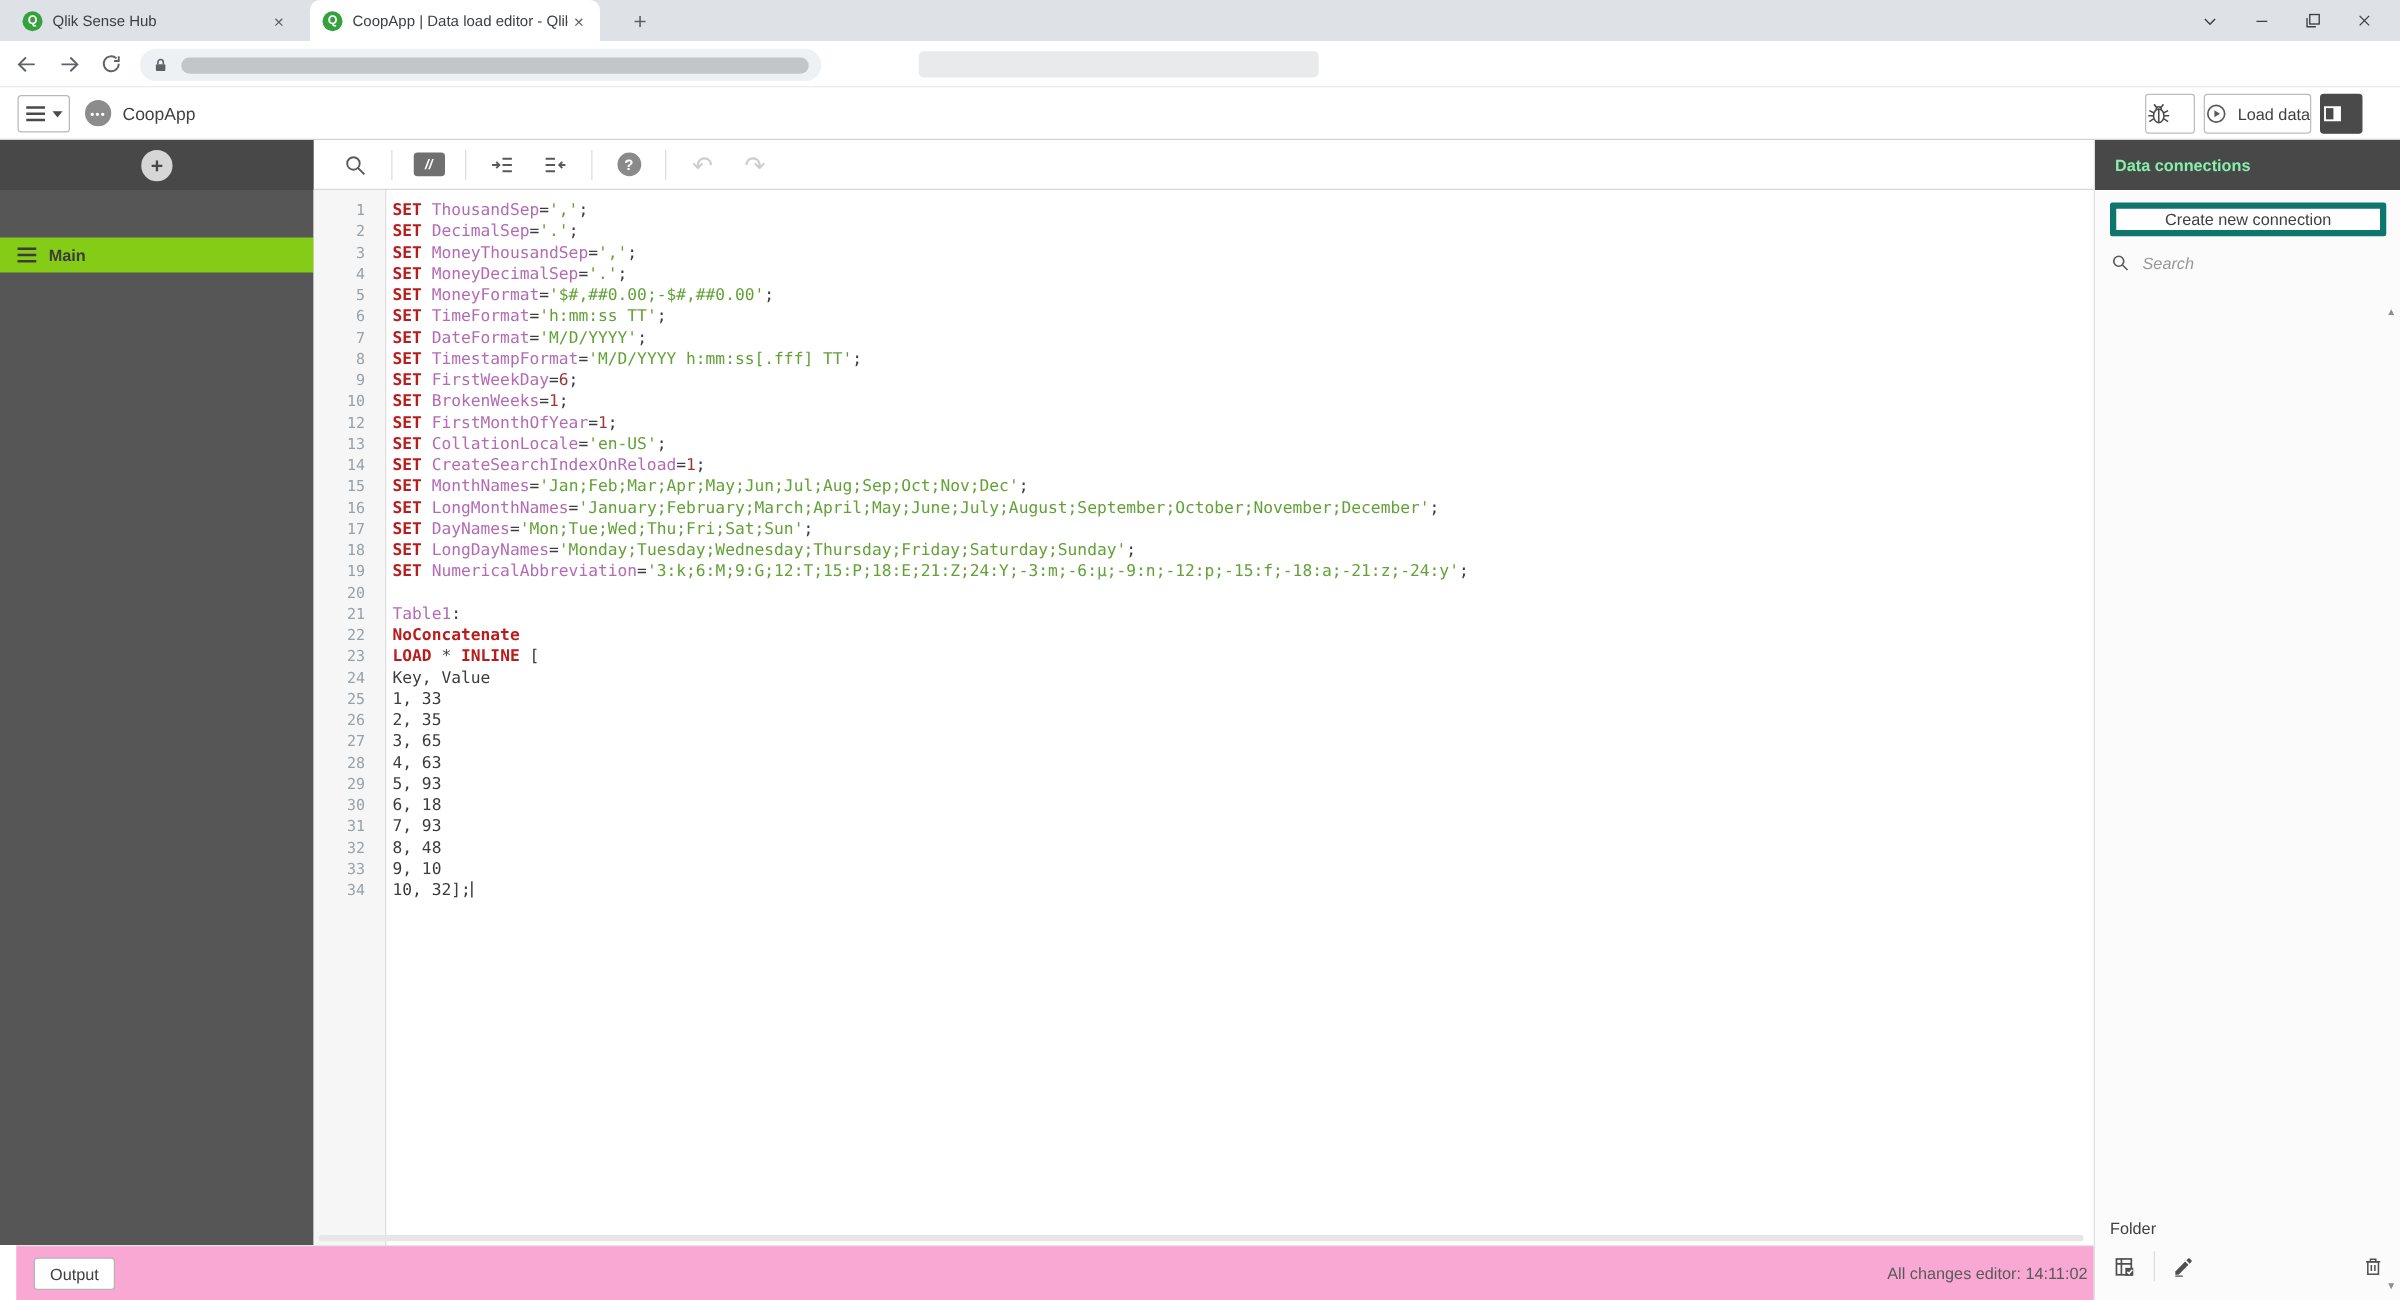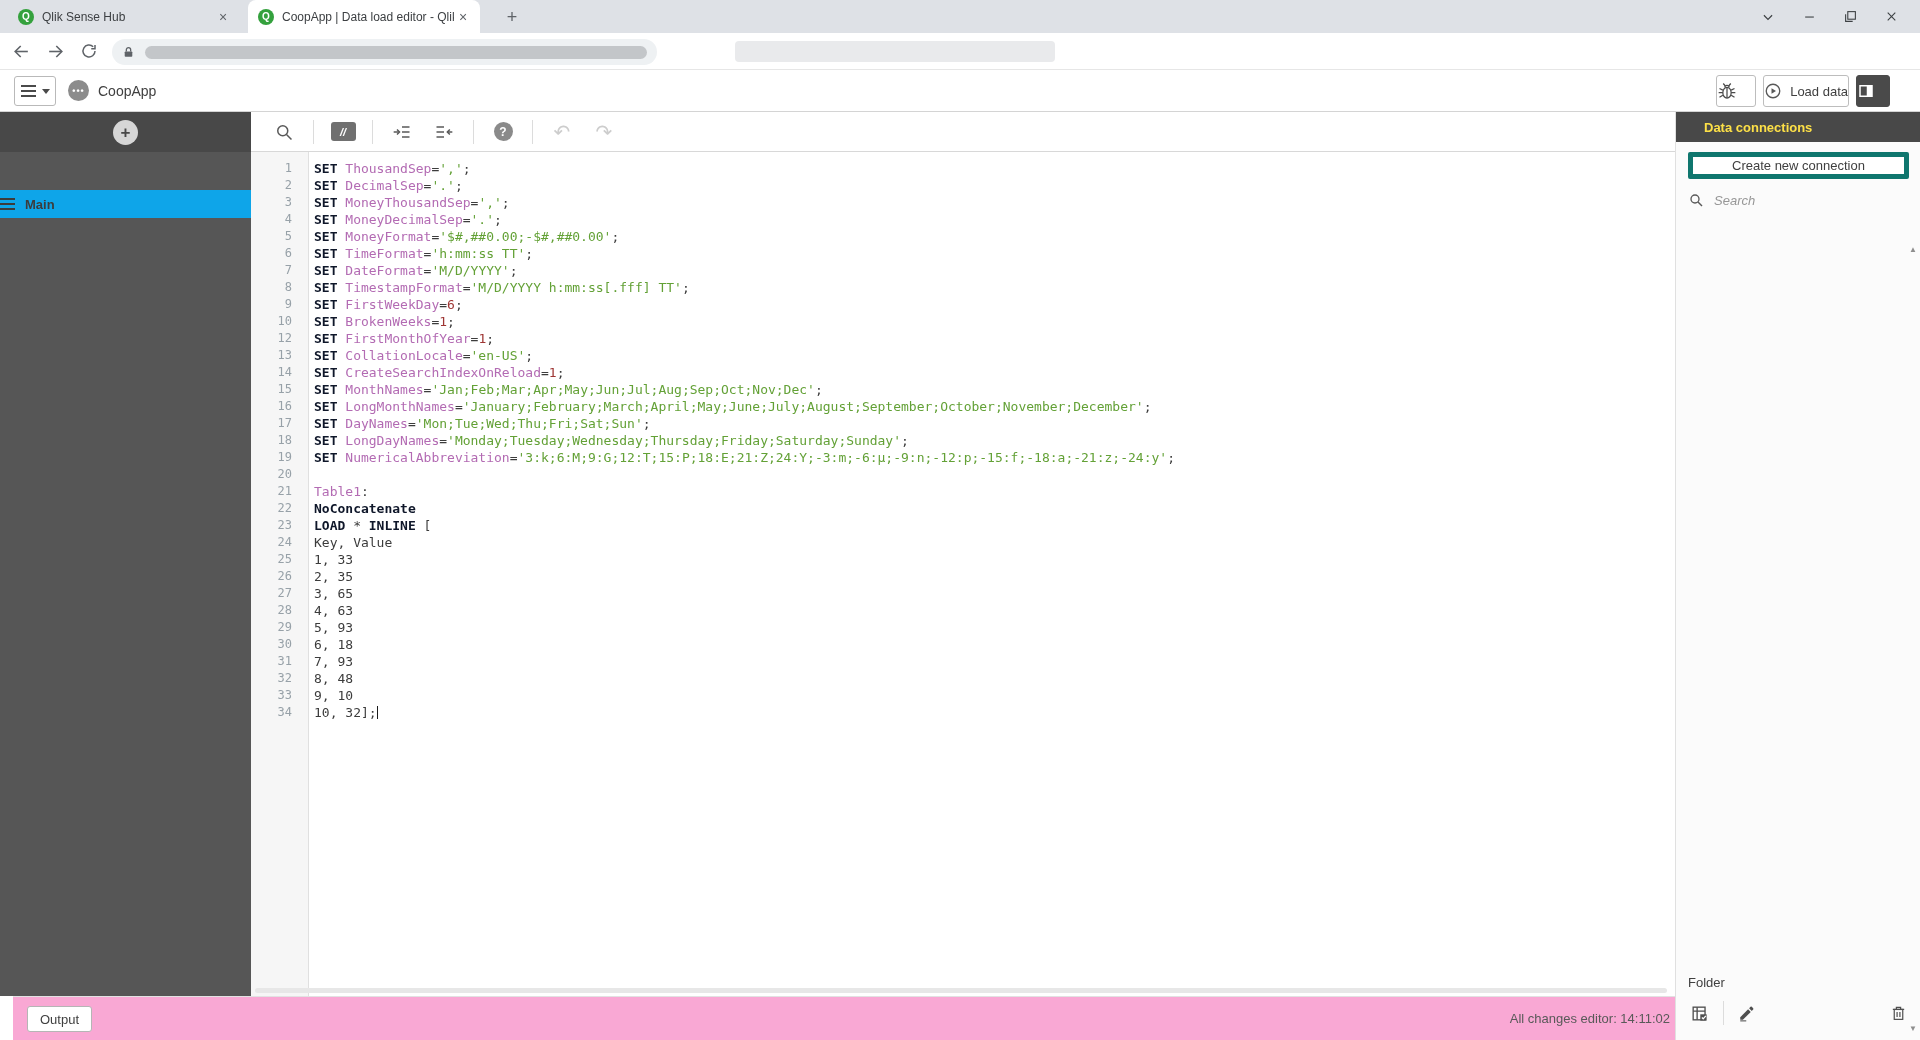--- a/index.html
+++ b/index.html
@@ -54,58 +54,58 @@
   .tbtn{height:32px;border:1px solid #bdbdbd;border-radius:3px;background:#fff;display:flex;align-items:center;justify-content:space-between}
   #bugbtn{width:40px}
   #loadbtn{width:86px;gap:7px;font-size:13px;color:#404040}
   #paneltoggle{width:34px;background:#4a4a4a;border-color:#4a4a4a}
 
   
   #leftpanel{position:absolute;left:0;top:112px;width:251px;height:884px;background:#565656}
   .lp-header{height:40px;background:#484848;display:flex;align-items:center;justify-content:center}
   .pluscircle{width:25px;height:25px;border-radius:50%;background:#d6d6d6;color:#484848;font-size:17px;font-weight:bold;
     display:flex;align-items:center;justify-content:center;line-height:1}
-  .lp-main{margin-top:38px;height:28px;background:#0ea5e9;display:flex;align-items:center;gap:10px}
+  .lp-main{margin-top:38px;height:28px;background:#84cc16;display:flex;align-items:center;padding-left:14px;gap:10px}
   .lp-main .burger div{background:#3c3c3c}
   .lp-main-label{font-size:13px;font-weight:bold;color:#3c3c3c}
 
   
   #editor{position:absolute;left:251px;top:112px;width:1424px;height:884px;background:#fff}
   #edtoolbar{height:40px;border-bottom:1px solid #d8d8d8;display:flex;align-items:center;padding-left:20px;gap:16px}
   .edsep{width:1px;height:24px;background:#dcdcdc}
   .edicon{width:26px;height:26px;display:flex;align-items:center;justify-content:center}
   .commentbox{width:25px;height:19px;background:#707070;border-radius:3px;color:#fff;font-size:11px;font-weight:bold;
     font-style:italic;display:flex;align-items:center;justify-content:center}
   .helpcircle{width:19px;height:19px;border-radius:50%;background:#8a8a8a;color:#fff;font-size:12px;font-weight:bold;
     display:flex;align-items:center;justify-content:center}
   .histbtn{font-family:"DejaVu Sans",sans-serif;font-size:20px;color:#cdcdcd;line-height:1}
   #edbody{position:absolute;left:0;top:40px;width:1424px;height:844px;background:#fff;overflow:hidden}
   #gutter{position:absolute;left:0;top:0;width:58px;height:100%;background:#f6f6f6;border-right:1px solid #e0e0e0}
   #code-lines{position:absolute;left:0;top:8px;width:100%;font-family:"DejaVu Sans Mono",monospace;font-size:13px;line-height:17px}
   .code-line{display:flex;height:17px;white-space:pre}
   .ln{width:41px;text-align:right;color:#97a1a8;font-size:12px;flex:0 0 41px}
   .lc{padding-left:22px}
-  .tk-kw{color:#0f172a;font-weight:bold}
+  .tk-kw{color:#b91c1c;font-weight:bold}
   .tk-var{color:#b36bb3}
   .tk-str{color:#63a136}
   .tk-num{color:#9e3533}
   .tk-def{color:#3c3c3c}
   .caret{display:inline-block;width:1.5px;height:13px;background:#1a1a1a;vertical-align:-2px;animation:blink 1s steps(1) infinite}
   @keyframes blink{50%{opacity:0}}
   #hscroll{position:absolute;left:4px;bottom:3px;width:1412px;height:5px;border-radius:3px;background:#e7e7e7}
 
   
   #bottombar{position:absolute;left:13px;top:996px;width:1675px;height:44px;background:#f9a8d4;border-top:1px solid #e2e2e2}
   #outputbtn{position:absolute;left:14px;top:9px;height:26px;padding:0 12px;border:1px solid #b5b5b5;border-radius:3px;
     background:#fff;font-size:13px;color:#404040;display:flex;align-items:center}
   #savedtext{position:absolute;right:18px;top:14px;font-size:13px;color:#595959}
 
   
   #rightpanel{position:absolute;left:1675px;top:112px;width:245px;height:928px;background:#fbfbfb;border-left:1px solid #e0e0e0}
-  .rp-header{height:30px;background:#484848;color:#fde047;font-size:13px;font-weight:bold;display:flex;align-items:center;padding-left:28px}
+  .rp-header{height:40px;background:#484848;color:#86efac;font-size:13px;font-weight:bold;display:flex;align-items:center;padding-left:16px}
   #createbtn{margin:10px 12px 0 12px;width:221px;height:27px;background:#fff;border:5px solid #0f766e;border-radius:2px;
     font-size:13px;color:#404040;display:flex;align-items:center;justify-content:center}
   #rpsearch{margin:13px 0 0 12px;display:flex;align-items:center;gap:10px}
   .search-ph{font-size:13px;font-style:italic;color:#979797}
   #rpfolder{position:absolute;left:0;top:863px;width:245px}
   .folder-label{font-size:13px;color:#404040;padding-left:12px}
   .folder-icons{margin-top:8px;display:flex;align-items:center;padding:0 14px;gap:14px;height:30px}
   .fsep{width:1px;height:24px;background:#dcdcdc}
   .fspacer{flex:1}
   .scrollarrow{position:absolute;right:3px;font-size:8px;color:#8e8e8e}

